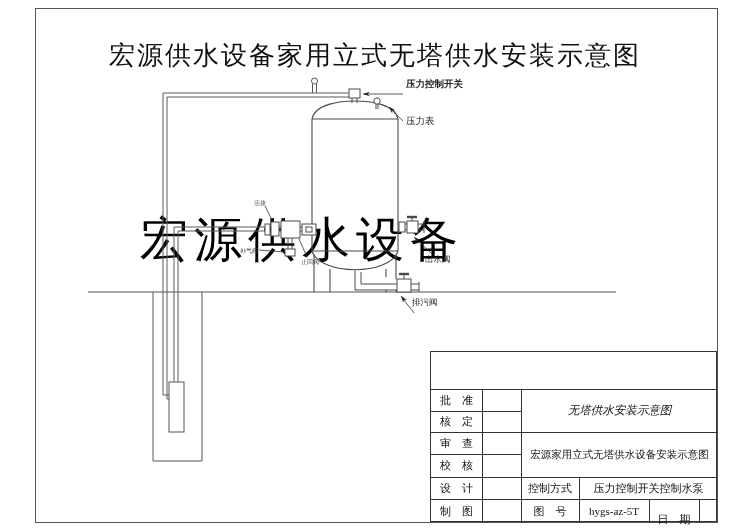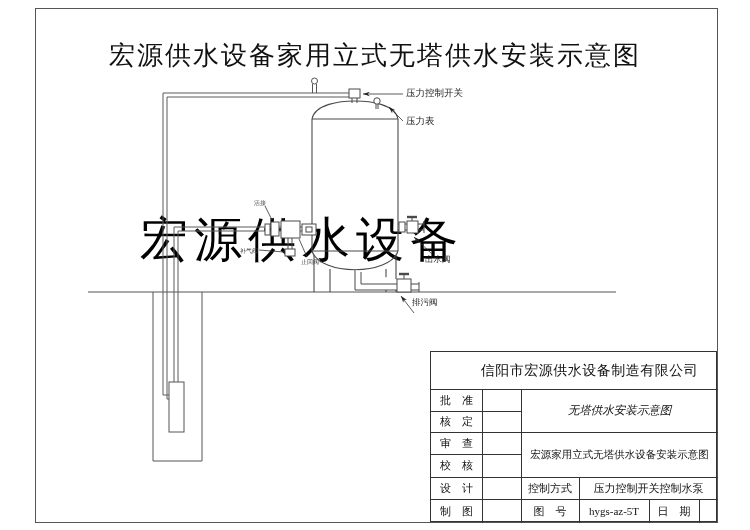--- a/index.html
+++ b/index.html
@@ -143,21 +143,21 @@
       <line x1="403" y1="94" x2="363" y2="94" marker-end="url(#arr)"></line>
       <line x1="403" y1="121" x2="389" y2="107" marker-end="url(#arr)"></line>
       <line x1="432" y1="254" x2="414" y2="237" marker-end="url(#arr)"></line>
       <line x1="414" y1="313" x2="401" y2="296" marker-end="url(#arr)"></line>
       <line x1="265" y1="206" x2="272" y2="220"></line>
       <line x1="259" y1="250" x2="284" y2="252"></line>
       <line x1="307" y1="257" x2="299" y2="239"></line>
     </g>
   </svg>
 
-  <div class="lbl lbl-md" style="left:406px;top:89px;">压力控制开关</div>
+  <div class="lbl lbl-md" style="left:406px;top:80px;font-weight:bold;">压力控制开关</div>
   <div class="lbl lbl-md" style="left:406px;top:117px;">压力表</div>
   <div class="lbl lbl-sm" style="left:425px;top:255px;">出水阀</div>
   <div class="lbl lbl-sm" style="left:412px;top:298px;text-align:center;">排污阀</div>
   <div class="lbl lbl-xs" style="left:254px;top:200px;">活接</div>
   <div class="lbl lbl-xs" style="left:240px;top:248px;">补气阀</div>
   <div class="lbl lbl-xs" style="left:301px;top:259px;">止回阀</div>
 
   <div class="title-block">
 
     <div class="tb-line" style="left:0;top:37px;width:287px;height:1px;"></div>
@@ -165,33 +165,32 @@
     <div class="tb-line" style="left:0;top:125px;width:287px;height:1px;"></div>
     <div class="tb-line" style="left:0;top:147px;width:287px;height:1px;"></div>
     <div class="tb-line" style="left:0;top:59px;width:90px;height:1px;"></div>
     <div class="tb-line" style="left:0;top:102px;width:90px;height:1px;"></div>
     <div class="tb-line" style="left:51px;top:37px;width:1px;height:134px;"></div>
     <div class="tb-line" style="left:90px;top:37px;width:1px;height:134px;"></div>
     <div class="tb-line" style="left:148px;top:125px;width:1px;height:46px;"></div>
     <div class="tb-line" style="left:218px;top:147px;width:1px;height:24px;"></div>
     <div class="tb-line" style="left:268px;top:147px;width:1px;height:24px;"></div>
 
-    <div class="tb-cell company" style="left:30px;top:0;width:257px;height:37px;">信阳市宏源供水设备制造有限公司</div>
 
     <div class="tb-cell" style="left:0;top:37px;width:51px;height:22px;">批　准</div>
     <div class="tb-cell" style="left:0;top:59px;width:51px;height:21px;text-align:center;">核　定</div>
     <div class="tb-cell" style="left:0;top:80px;width:51px;height:22px;">审　查</div>
     <div class="tb-cell" style="left:0;top:102px;width:51px;height:23px;">校　核</div>
     <div class="tb-cell" style="left:0;top:125px;width:51px;height:22px;">设　计</div>
     <div class="tb-cell" style="left:0;top:147px;width:51px;height:24px;">制　图</div>
 
     <div class="tb-cell" style="left:90px;top:37px;width:197px;height:43px;font-size:11.5px;font-style:italic;">无塔供水安装示意图</div>
     <div class="tb-cell" style="left:90px;top:80px;width:197px;height:45px;font-size:10.5px;">宏源家用立式无塔供水设备安装示意图</div>
 
     <div class="tb-cell" style="left:90px;top:125px;width:58px;height:22px;">控制方式</div>
     <div class="tb-cell" style="left:148px;top:125px;width:139px;height:22px;">压力控制开关控制水泵</div>
 
     <div class="tb-cell" style="left:90px;top:147px;width:58px;height:24px;">图　号</div>
     <div class="tb-cell" style="left:148px;top:147px;width:70px;height:24px;">hygs-az-5T</div>
-    <div class="tb-cell" style="left:218px;top:147px;width:50px;height:24px;">日　期</div>
+    <div class="tb-cell" style="left:218px;top:155px;width:50px;height:24px;">日　期</div>
   </div>
 
 </div>
 
 </body></html>

